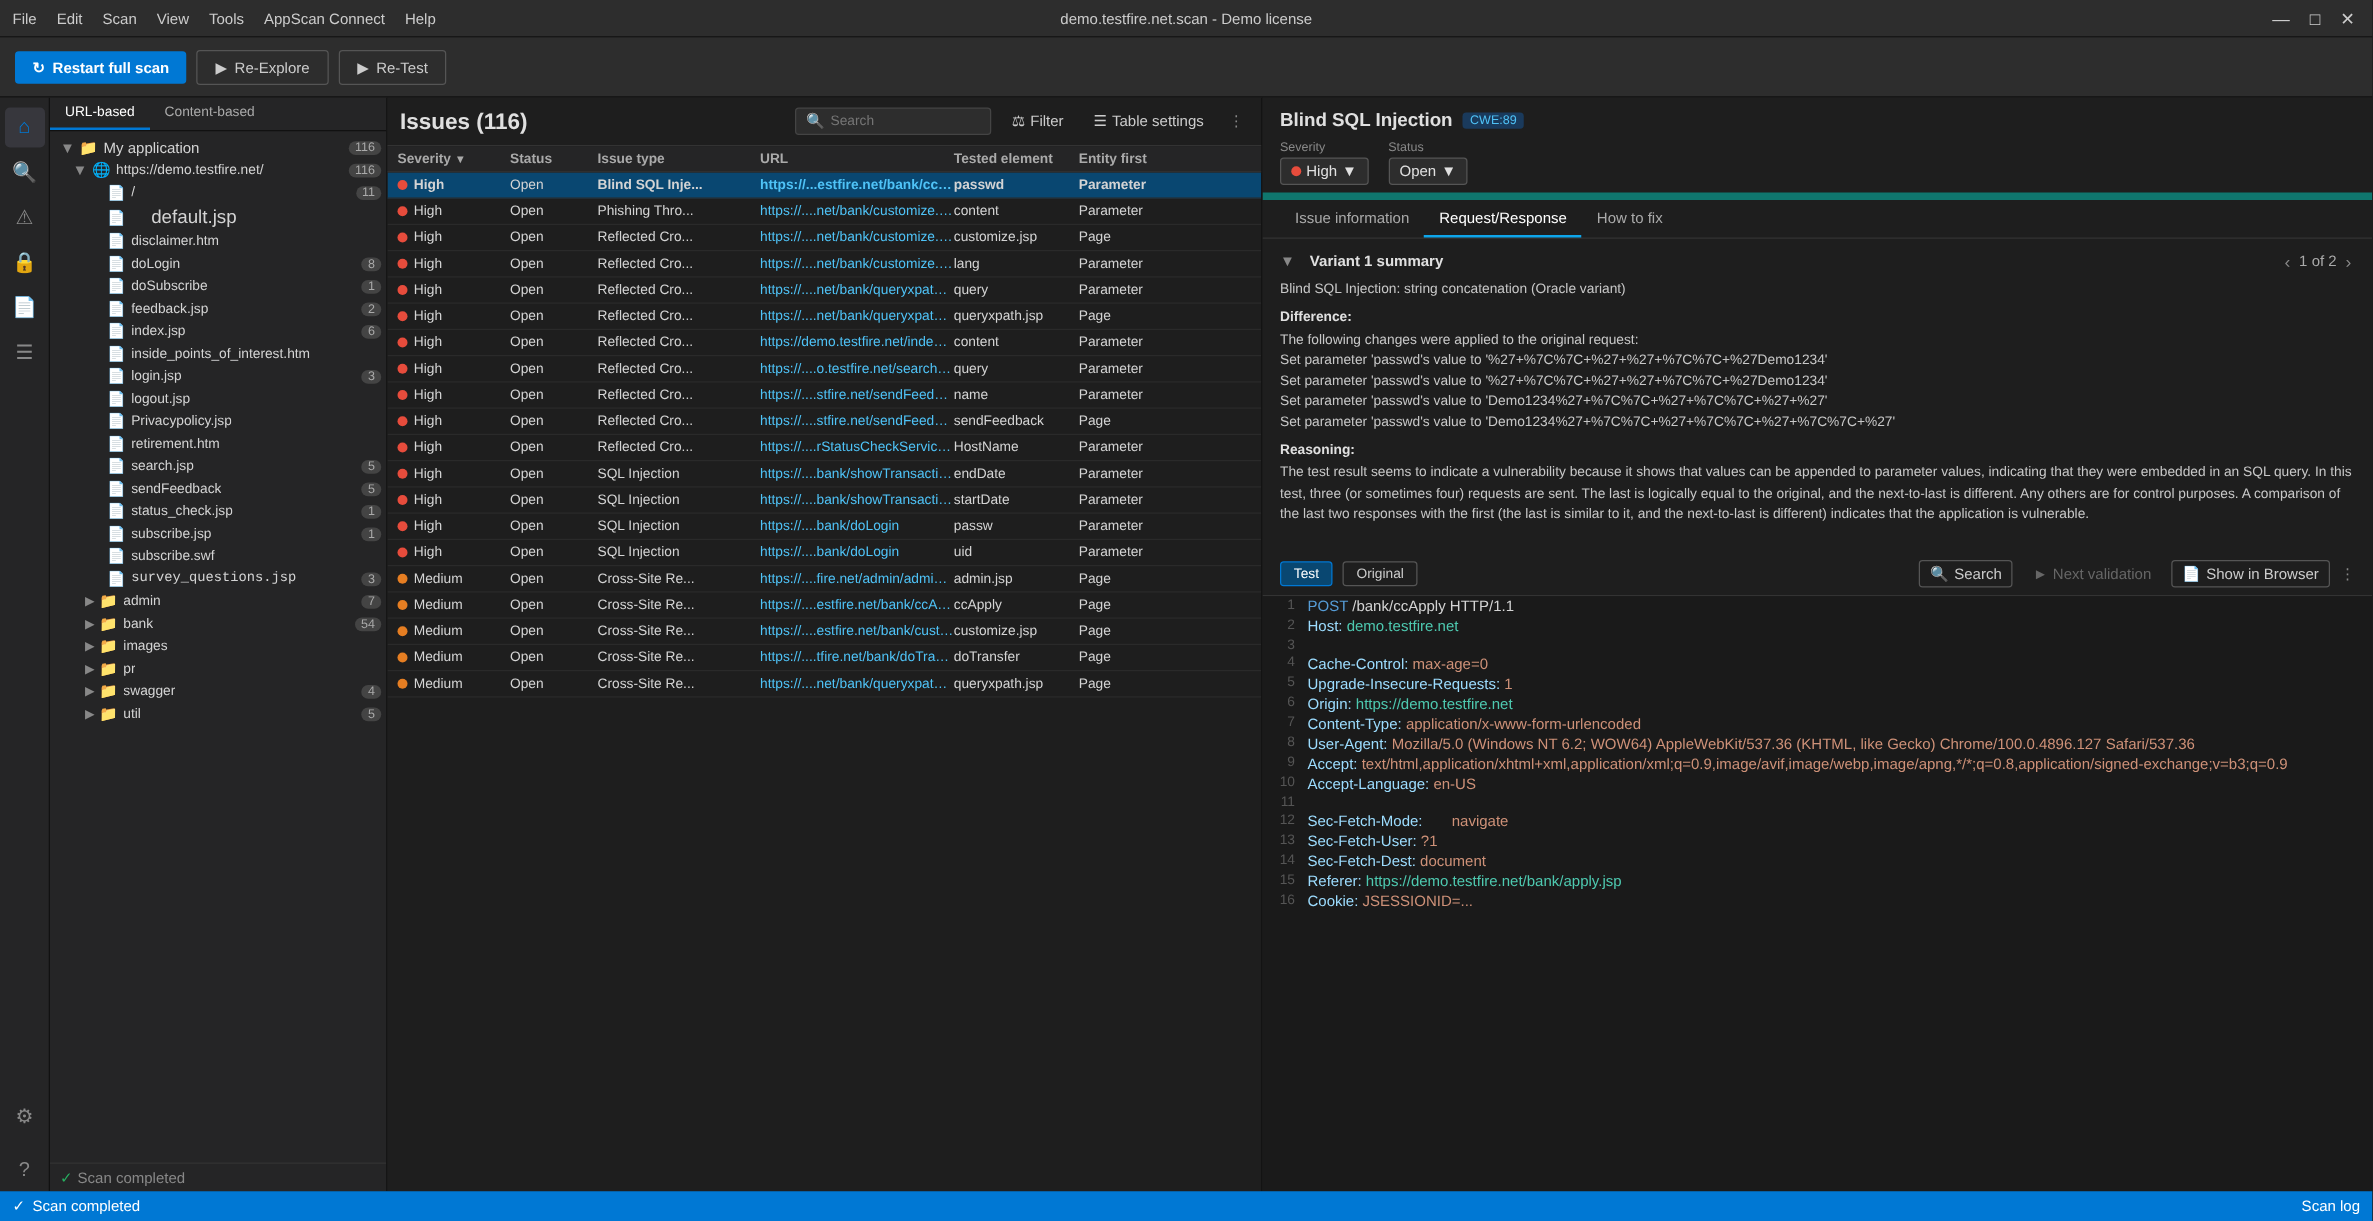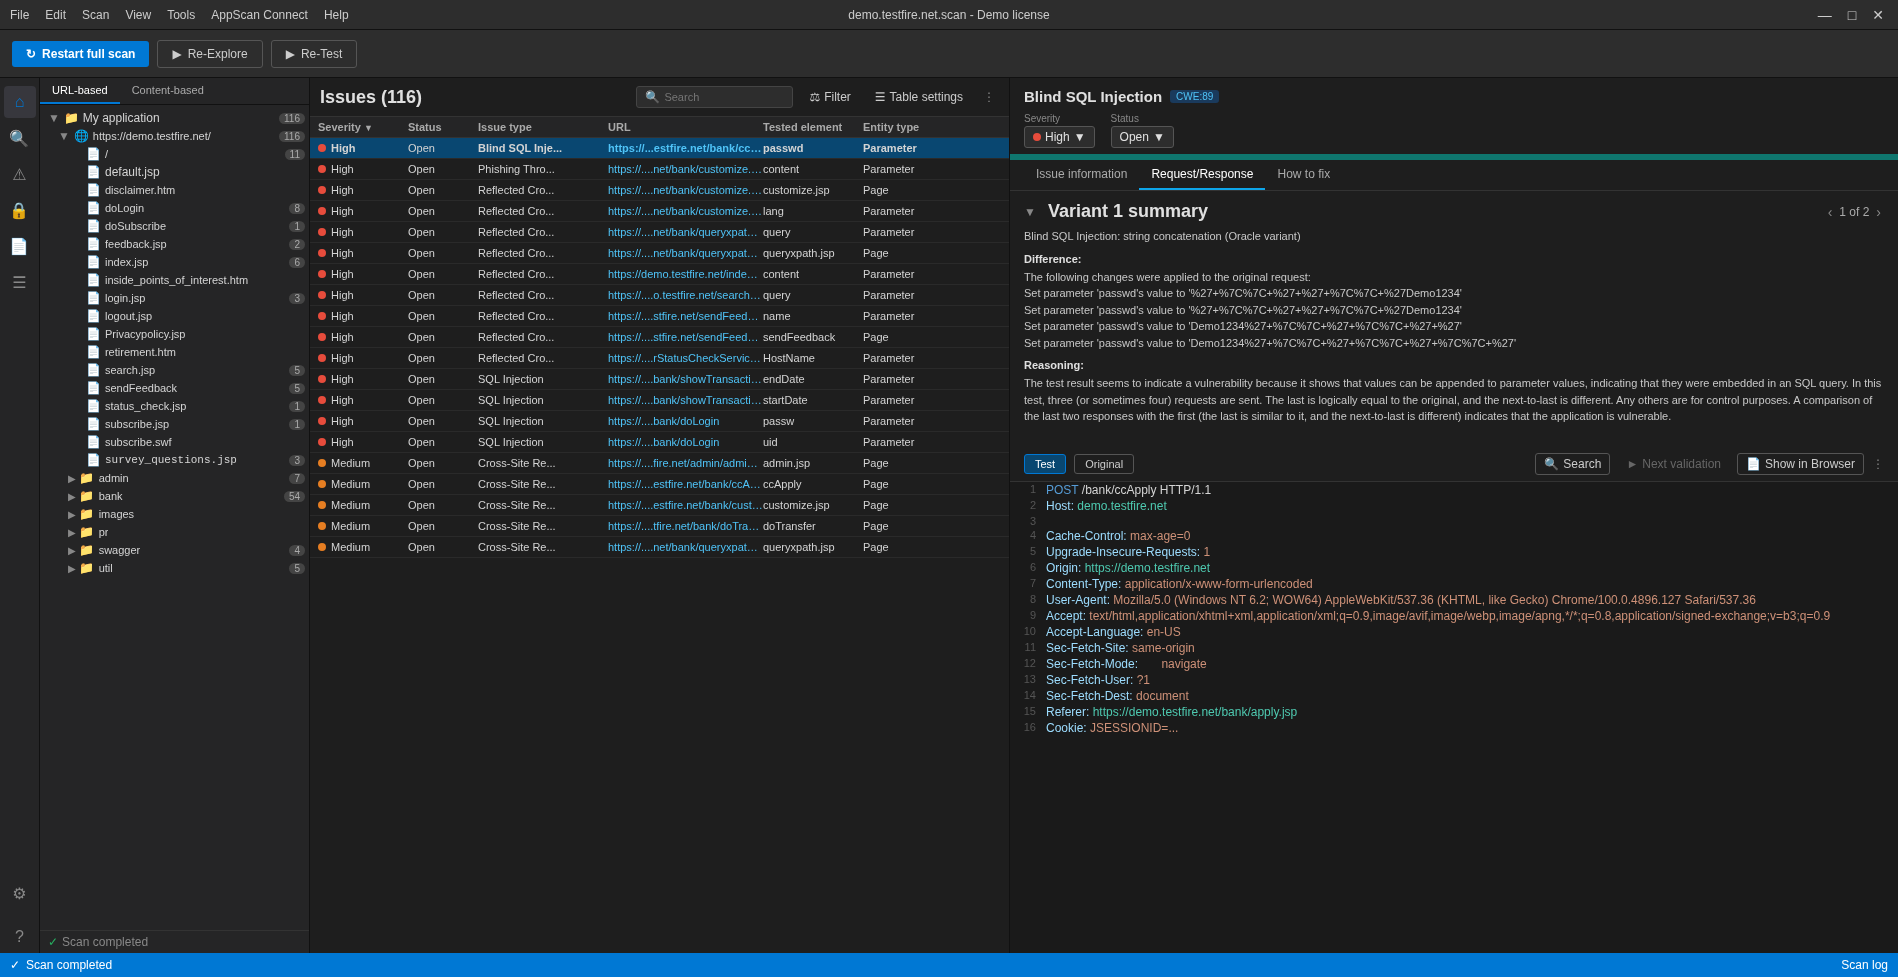--- a/index.html
+++ b/index.html
@@ -77,21 +77,21 @@
     .detail-tab { padding: 7px 12px; cursor: pointer; font-size: 12px; color: #aaa; border-bottom: 2px solid transparent; }
     .detail-tab.active { color: #fff; border-bottom: 2px solid #0ea5e9; }
 
     
     .detail-content { flex: 1; overflow-y: auto; padding: 10px 14px; }
     .detail-content::-webkit-scrollbar { width: 6px; }
     .detail-content::-webkit-scrollbar-thumb { background: #555; }
 
     .variant-summary { margin-bottom: 12px; }
     .variant-header { display: flex; align-items: center; gap: 8px; margin-bottom: 6px; }
-    .variant-title { font-size: 18px; font-weight: 700; color: #e0e0e0; }
+    .variant-title { font-size: 12px; font-weight: 700; color: #e0e0e0; }
     .variant-nav { display: flex; align-items: center; gap: 4px; margin-left: auto; font-size: 11px; color: #aaa; }
     .variant-nav button { background: transparent; border: none; color: #888; cursor: pointer; font-size: 14px; padding: 0 3px; }
     .collapse-btn { background: transparent; border: none; color: #888; cursor: pointer; margin-right: 4px; }
 
     .detail-section { margin-bottom: 8px; }
     .detail-section-title { font-size: 11px; font-weight: 700; color: #e0e0e0; margin-bottom: 4px; }
     .detail-text { font-size: 11px; color: #c8c8c8; line-height: 1.5; }
 
     
     .req-resp-toolbar { display: flex; align-items: center; padding: 6px 14px; border-bottom: 1px solid #333; gap: 8px; }
@@ -194,21 +194,21 @@
       <div id="tree-children">
           <div class="tree-item" style="padding-left: 28px;">
             <span style="margin-right:4px;width:14px;display:inline-block;"></span>
             <span style="margin-right:4px;color:#9cdcfe;">📄</span>
             <span style="font-size:11px;color:#d4d4d4;overflow:hidden;text-overflow:ellipsis;white-space:nowrap;">/</span>
             <span class="count">11</span>
           </div>
           <div class="tree-item" style="padding-left: 28px;">
             <span style="margin-right:4px;width:14px;display:inline-block;"></span>
             <span style="margin-right:4px;color:#9cdcfe;">📄</span>
-            <span style="font-size:12px;color:#d4d4d4;overflow:hidden;text-overflow:ellipsis;white-space:nowrap;">default.jsp</span>
+            <span style="font-size:15px;color:#d4d4d4;overflow:hidden;text-overflow:ellipsis;white-space:nowrap;margin-left:16px;">default.jsp</span>
           </div>
           <div class="tree-item" style="padding-left: 28px;">
             <span style="margin-right:4px;width:14px;display:inline-block;"></span>
             <span style="margin-right:4px;color:#9cdcfe;">📄</span>
             <span style="font-size:11px;color:#d4d4d4;overflow:hidden;text-overflow:ellipsis;white-space:nowrap;">disclaimer.htm</span>
           </div>
           <div class="tree-item" style="padding-left: 28px;">
             <span style="margin-right:4px;width:14px;display:inline-block;"></span>
             <span style="margin-right:4px;color:#9cdcfe;">📄</span>
             <span style="font-size:11px;color:#d4d4d4;overflow:hidden;text-overflow:ellipsis;white-space:nowrap;">doLogin</span>
@@ -352,21 +352,21 @@
       </button>
       <span class="more-btn">⋮</span>
     </div>
 
     <div class="table-header">
       <span>Severity <span style="font-size:9px;">▼</span></span>
       <span>Status</span>
       <span>Issue type</span>
       <span>URL</span>
       <span>Tested element</span>
-      <span>Entity type</span>
+      <span>Entity first</span>
     </div>
 
     <div class="table-body" id="issues-table-body">
         <div class="table-row selected">
       <div class="sev-cell">
         <span class="severity-dot" style="background:#e74c3c;"></span>
         <span class="cell-text" style="font-weight:700;">High</span>
       </div>
       <div class="cell-text">Open</div>
       <div class="cell-text" style="font-weight:700;">Blind SQL Inje...</div>
@@ -719,21 +719,20 @@
         <div class="code-line">
           <span class="line-num">9</span>
           <span class="line-content"><span style="color:#9cdcfe;">Accept:</span><span style="color:#ce9178;"> text/html,application/xhtml+xml,application/xml;q=0.9,image/avif,image/webp,image/apng,*/*;q=0.8,application/signed-exchange;v=b3;q=0.9</span></span>
         </div>
         <div class="code-line">
           <span class="line-num">10</span>
           <span class="line-content"><span style="color:#9cdcfe;">Accept-Language:</span><span style="color:#ce9178;"> en-US</span></span>
         </div>
         <div class="code-line">
           <span class="line-num">11</span>
-          <span class="line-content"><span style="color:#9cdcfe;">Sec-Fetch-Site:</span><span style="color:#ce9178;"> same-origin</span></span>
         </div>
         <div class="code-line">
           <span class="line-num">12</span>
           <span class="line-content"><span style="color:#9cdcfe;">Sec-Fetch-Mode:</span><span style="color:#ce9178;margin-left:20px;"> navigate</span></span>
         </div>
         <div class="code-line">
           <span class="line-num">13</span>
           <span class="line-content"><span style="color:#9cdcfe;">Sec-Fetch-User:</span><span style="color:#ce9178;"> ?1</span></span>
         </div>
         <div class="code-line">

